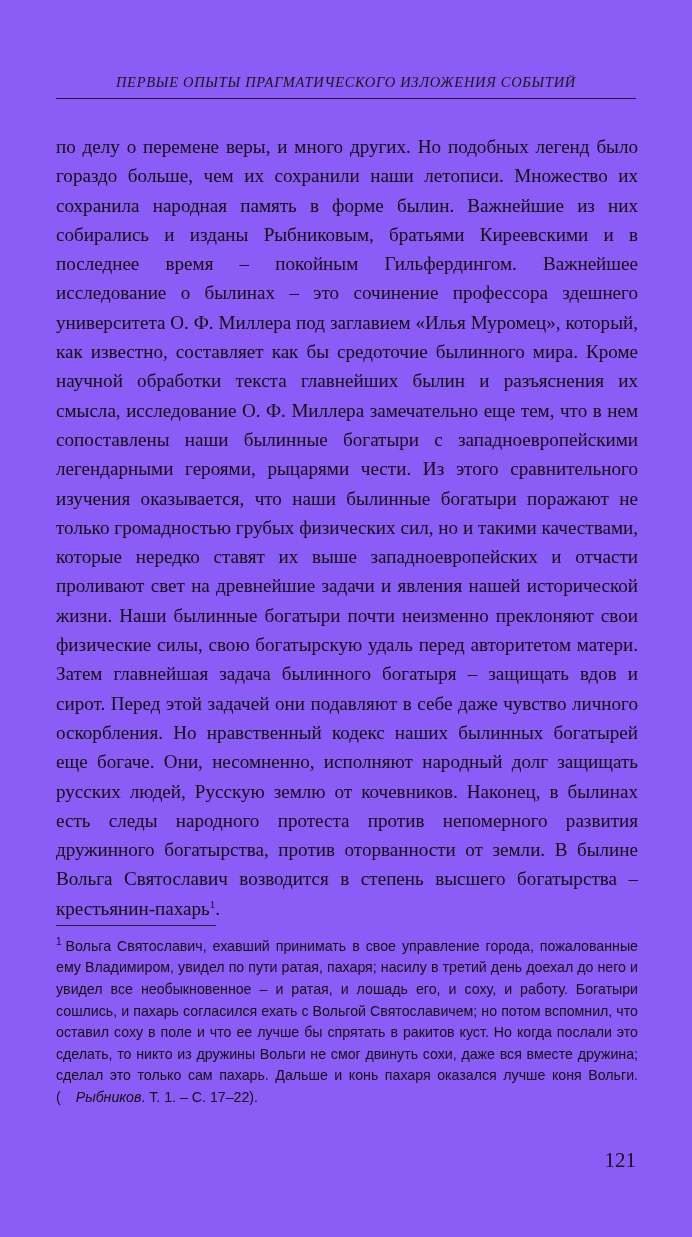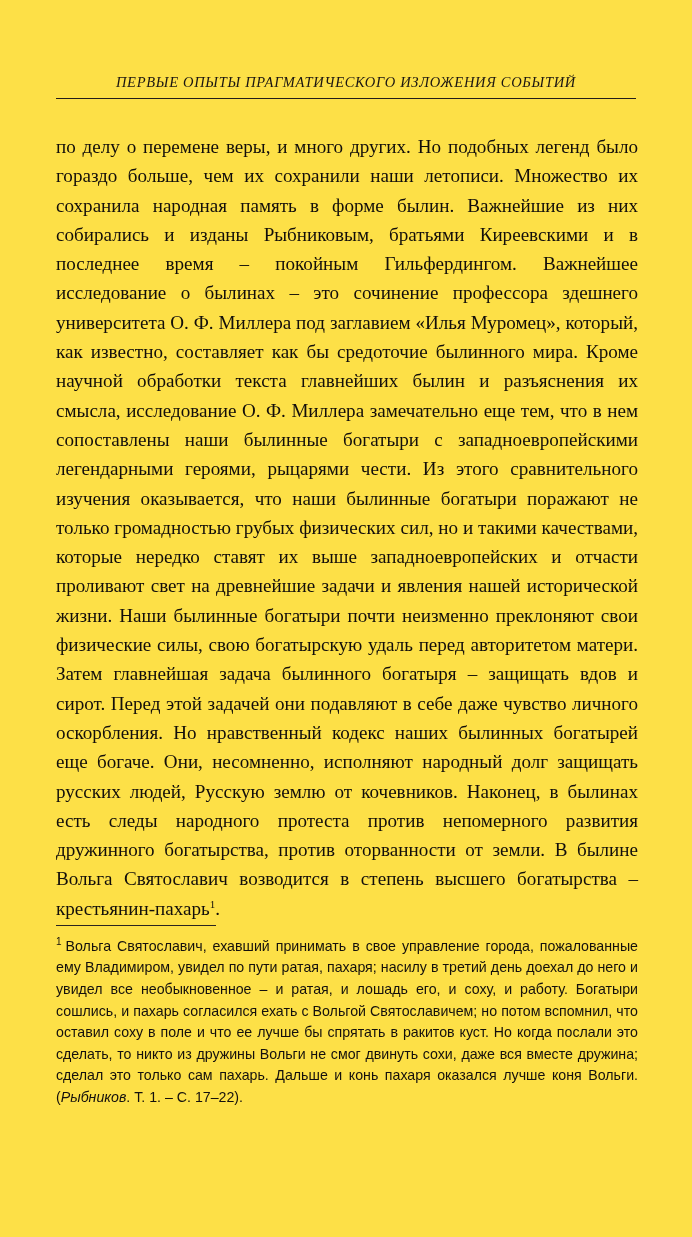--- a/index.html
+++ b/index.html
@@ -14,21 +14,21 @@
     font-family: "Liberation Serif", serif;
     color: #17130f;
     overflow: hidden;
   }
   .page {
     position: absolute;
     left: 0;
     top: 0;
     width: 692px;
     height: 1237px;
-    background: #fde047;
+    background: #8b5cf6;
   }
   .running-head {
     position: absolute;
     left: 56px;
     top: 74px;
     width: 580px;
     font-family: "Liberation Serif", serif;
     font-style: italic;
     font-size: 14.5px;
     letter-spacing: 0.7px;
@@ -76,20 +76,21 @@
     text-align: justify;
     color: #14100d;
   }
   .footnote .marker {
     font-size: 10px;
     vertical-align: super;
     margin-right: 4px;
   }
   .footnote i {
     font-style: italic;
+    margin-left: 15px;
   }
   .page-number {
     position: absolute;
     left: 0;
     top: 1148px;
     width: 636px;
     text-align: right;
     font-family: "Liberation Serif", serif;
     font-size: 21px;
     color: #151110;
@@ -108,14 +109,15 @@
   <div class="running-head">ПЕРВЫЕ ОПЫТЫ ПРАГМАТИЧЕСКОГО ИЗЛОЖЕНИЯ СОБЫТИЙ</div>
 
   <div class="head-rule"></div>
 
   <div class="body-text"><span>по делу о перемене веры, и много других. Но подобных легенд было гораздо больше, чем их сохранили наши летописи. Множество их сохранила народная память в форме былин. Важнейшие из них собирались и изданы Рыбниковым, братьями Киреевскими и в последнее время – покойным Гильфердингом. Важнейшее исследование о былинах – это сочинение профессора здешнего университета О. Ф. Миллера под заглавием «Илья Муромец», который, как известно, составляет как бы средоточие былинного мира. Кроме научной обработки текста главнейших былин и разъяснения их смысла, исследование О. Ф. Миллера замечательно еще тем, что в нем сопоставлены наши былинные богатыри с западноевропейскими легендарными героями, рыцарями чести. Из этого сравнительного изучения оказывается, что наши былинные богатыри поражают не только громадностью грубых физических сил, но и такими качествами, которые нередко ставят их выше западноевропейских и отчасти проливают свет на древнейшие задачи и явления нашей исторической жизни. Наши былинные богатыри почти неизменно преклоняют свои физические силы, свою богатырскую удаль перед авторитетом матери. Затем главнейшая задача былинного богатыря – защищать вдов и сирот. Перед этой задачей они подавляют в себе даже чувство личного оскорбления. Но нравственный кодекс наших былинных богатырей еще богаче. Они, несомненно, исполняют народный долг защищать русских людей, Русскую землю от кочевников. Наконец, в былинах есть следы народного протеста против непомерного развития дружинного богатырства, против оторванности от земли. В былине Вольга Святославич возводится в степень высшего богатырства – крестьянин-пахарь</span><sup class="fn-ref">1</sup><span>.</span></div>
 
   <div class="footnote-rule"></div>
 
   <div class="footnote"><span class="marker">1</span><span>Вольга Святославич, ехавший принимать в свое управление города, пожалованные ему Владимиром, увидел по пути ратая, пахаря; насилу в третий день доехал до него и увидел все необыкновенное – и ратая, и лошадь его, и соху, и работу. Богатыри сошлись, и пахарь согласился ехать с Вольгой Святославичем; но потом вспомнил, что оставил соху в поле и что ее лучше бы спрятать в ракитов куст. Но когда послали это сделать, то никто из дружины Вольги не смог двинуть сохи, даже вся вместе дружина; сделал это только сам пахарь. Дальше и конь пахаря оказался лучше коня Вольги. (</span><i>Рыбников</i><span>. Т. 1. – С. 17–22).</span></div>
 
+  <div class="page-number">121</div>
 
 </div>
 
 </body></html>

